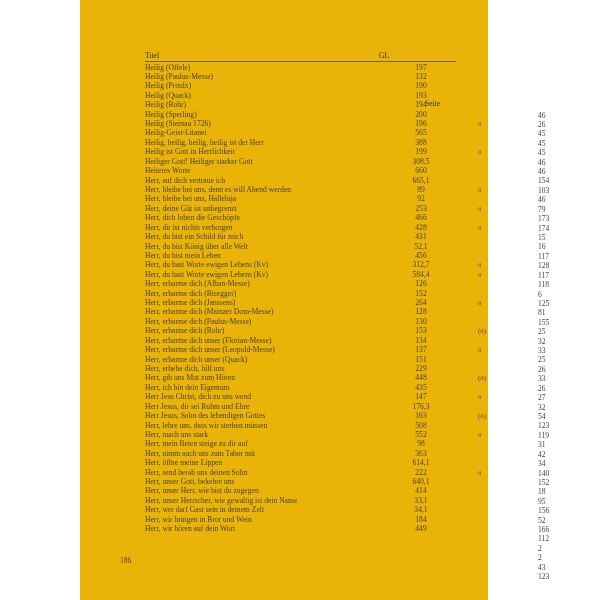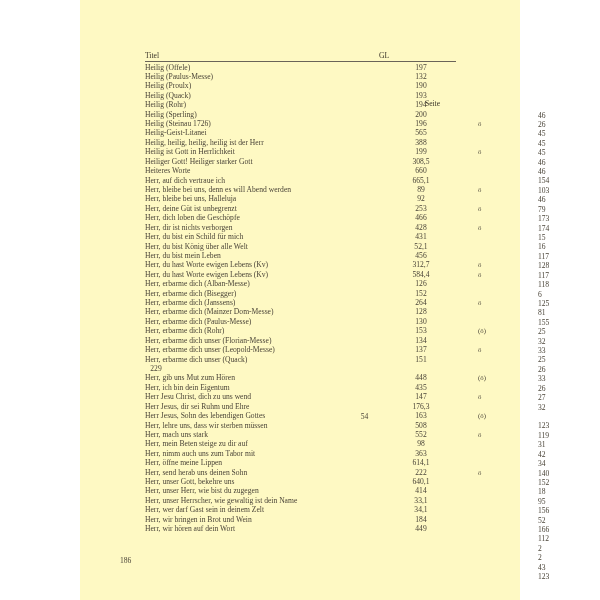--- a/index.html
+++ b/index.html
@@ -1,19 +1,19 @@
 <!DOCTYPE html>
 <html><head>
   <meta charset="utf-8">
   <style>
     html, body { margin: 0; padding: 0; background: #ffffff; }
     body { width: 600px; height: 600px; position: relative; overflow: hidden; }
     .page {
-      position: absolute; left: 80px; top: 0; width: 440px; height: 600px;
-      background: #fef9c3;
+      position: absolute; left: 80px; top: 0; width: 408px; height: 600px;
+      background: #eab308;
     }
     .table {
       position: absolute; left: 65px; top: 51px; width: 311px;
       font-family: "Liberation Serif", "DejaVu Serif", serif;
       font-size: 7.6px; color: #4a4438;
     }
     .hdr {
       display: flex; height: 10px; line-height: 10px;
       border-bottom: 0.8px solid #6a6458; margin-bottom: 0.5px;
       color: #3a3428;
@@ -230,20 +230,21 @@
           <span class="c-mark">ö</span>
           <span class="c-page">27</span>
         </div>
         <div class="row">
           <span class="c-title">Herr, erbarme dich unser (Quack)</span>
           <span class="c-gl">151</span>
           <span class="c-mark"></span>
           <span class="c-page">32</span>
         </div>
         <div class="row">
+          <span class="c-title">Herr, erhebe dich, hilf uns</span>
           <span class="c-gl">229</span>
           <span class="c-mark"></span>
           <span class="c-page">54</span>
         </div>
         <div class="row">
           <span class="c-title">Herr, gib uns Mut zum Hören</span>
           <span class="c-gl">448</span>
           <span class="c-mark">(ö)</span>
           <span class="c-page">123</span>
         </div>

